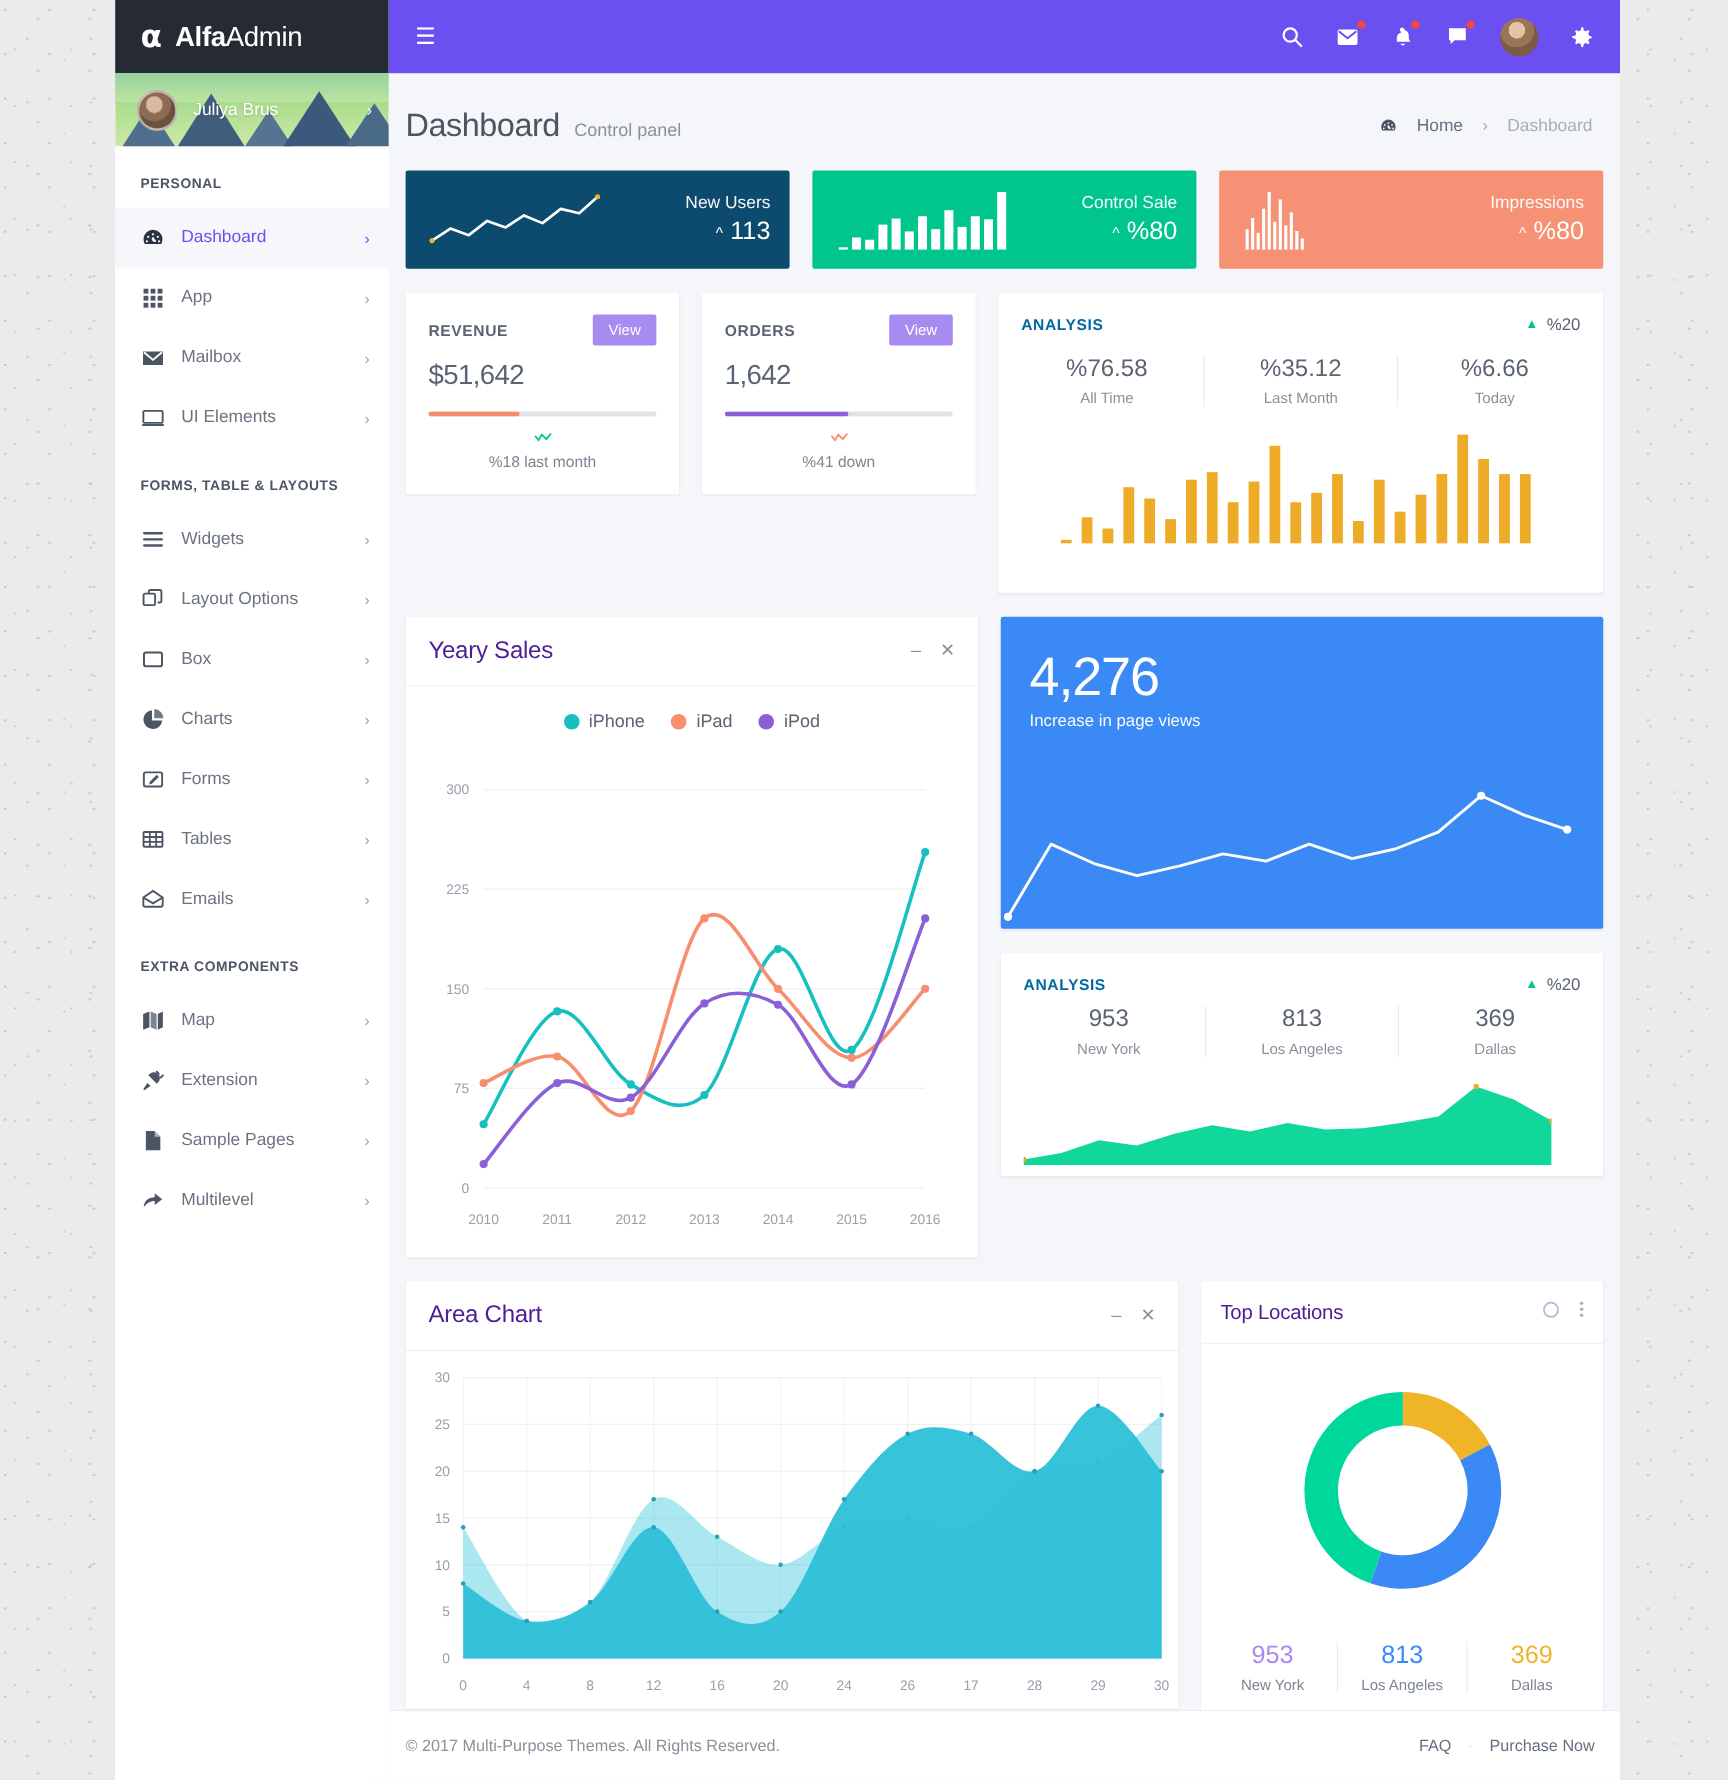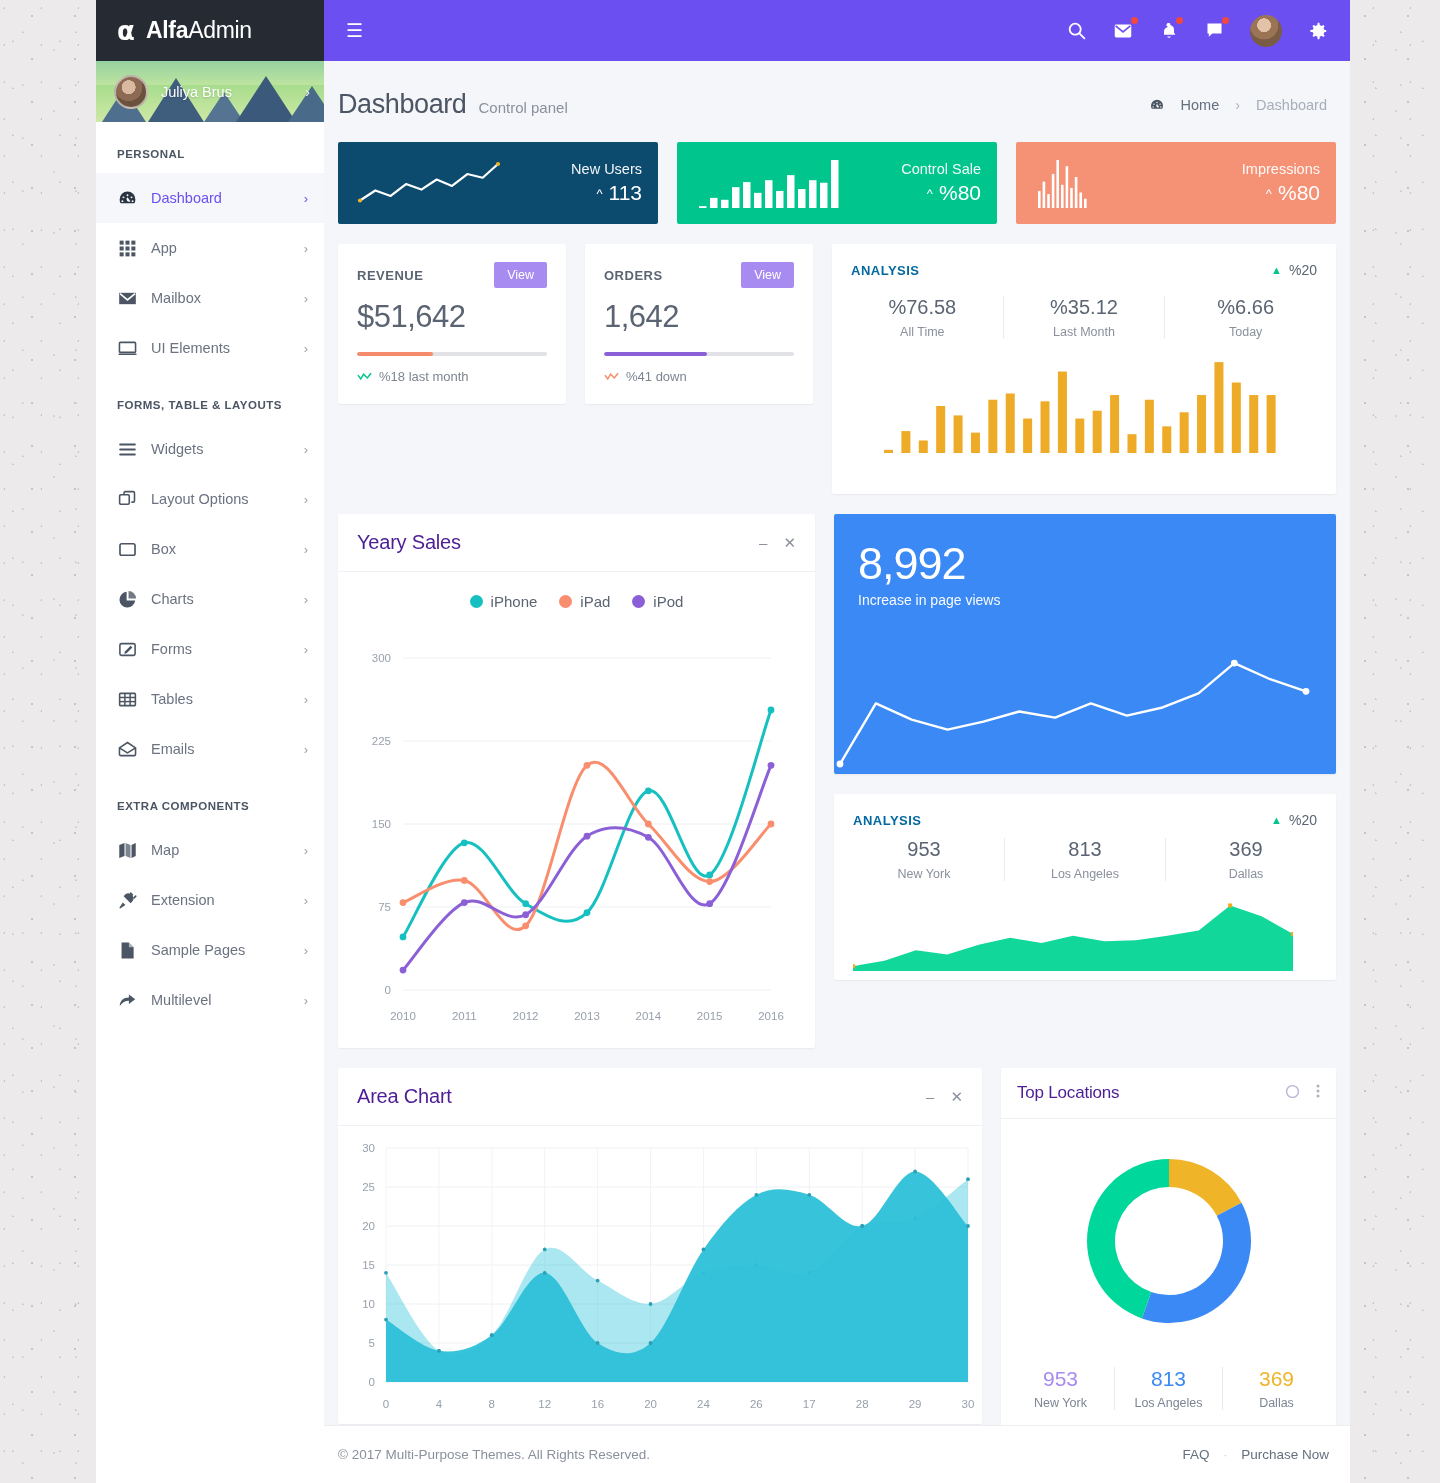--- a/index.html
+++ b/index.html
@@ -98,24 +98,24 @@
   .stat-val .caret { font-size: 13px; }
 
   .card { background: #fff; border-radius: 2px; box-shadow: 0 1px 2px rgba(16,24,40,.055); }
   .kpi { padding: 18px 19px 20px; }
   .kpi-top { display: flex; align-items: center; }
   .kpi-name { font-size: 13px; font-weight: bold; color: #5b6472; letter-spacing: .5px; }
   .view-btn {
     margin-left: auto; background: #a78bf0; color: #fff; border: 0; border-radius: 2px;
     font-size: 12.5px; padding: 6px 13px; cursor: pointer; font-family: inherit;
   }
-  .kpi-num { font-size: 31px; color: #5b6472; font-weight: 300; margin-top: 11px; letter-spacing: -0.5px; }
+  .kpi-num { font-size: 23px; color: #5b6472; font-weight: 300; margin-top: 11px; letter-spacing: -0.5px; }
   .bar-track { height: 4px; background: #e0e2e6; border-radius: 2px; margin-top: 17px; overflow: hidden; }
   .bar-fill { height: 100%; border-radius: 2px; }
-  .kpi-note { font-size: 13px; color: #7d8593; margin-top: 13px; display: flex; align-items: center; gap: 7px; }
+  .kpi-note { font-size: 13px; color: #7d8593; margin-top: 13px; display: flex; align-items: center; gap: 7px; flex-direction: column; }
 
   .an-head { display: flex; align-items: center; padding: 18px 19px 0; }
   .an-title { font-size: 13px; font-weight: bold; color: #0369a1; letter-spacing: .5px; }
   .an-delta { margin-left: auto; font-size: 14px; color: #5b6472; display: flex; align-items: center; gap: 7px; }
   .an-stats { display: flex; padding: 18px 10px 0; align-items: center; }
   .an-col { flex: 1; text-align: center; }
   .an-col + .an-col { border-left: 1px solid #e9ebee; }
   .an-num { font-size: 20px; color: #5b6472; font-weight: 300; }
   .an-sub { font-size: 12.5px; color: #8a919c; margin-top: 6px; }
 
@@ -606,21 +606,21 @@
             <circle cx="187.66666666666669" cy="304.74666666666667" r="3.4" fill="#8b5fd6"></circle>
             <circle cx="249" cy="226.17333333333335" r="3.4" fill="#8b5fd6"></circle>
             <circle cx="310.33333333333337" cy="227.28" r="3.4" fill="#8b5fd6"></circle>
             <circle cx="371.6666666666667" cy="293.68" r="3.4" fill="#8b5fd6"></circle>
             <circle cx="433" cy="155.34666666666666" r="3.4" fill="#8b5fd6"></circle>
           </svg>
       </div>
 
       <div style="flex:1;display:flex;flex-direction:column;gap:20px;">
         <div class="card" style="background:#3b89f5;height:260px;position:relative;overflow:hidden;padding:24px 24px 0;">
-          <div class="big-num">8,992</div>
+          <div class="big-num">4,276</div>
           <div class="big-sub">Increase in page views</div>
           <svg id="pv-chart" width="478" height="135" style="position:absolute;left:0;bottom:0;">
               <path d="M6 125L41.84615384615385 64.45454545454547L77.6923076923077 80.6L113.53846153846153 90.69090909090909L149.3846153846154 82.61818181818182L185.23076923076923 72.52727272727273L221.07692307692307 78.58181818181819L256.9230769230769 64.45454545454547L292.7692307692308 76.56363636363636L328.61538461538464 68.4909090909091L364.46153846153845 54.36363636363636L400.3076923076923 24.090909090909093L436.15384615384613 40.236363636363635L472 52.345454545454544" fill="none" stroke="#ffffff" stroke-width="2.4" stroke-linejoin="round"></path>
               <circle cx="6" cy="125" r="3.4" fill="#fff"></circle>
               <circle cx="400.3076923076923" cy="24.090909090909093" r="3.4" fill="#fff"></circle>
               <circle cx="472" cy="52.345454545454544" r="3.4" fill="#fff"></circle>
             </svg>
         </div>
 
         <div class="card" style="height:186px;position:relative;overflow:hidden;">

